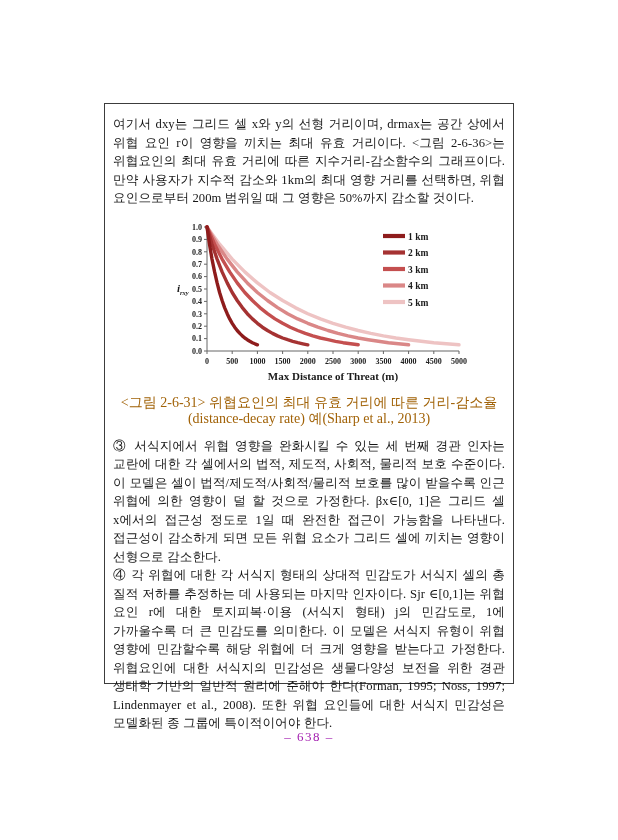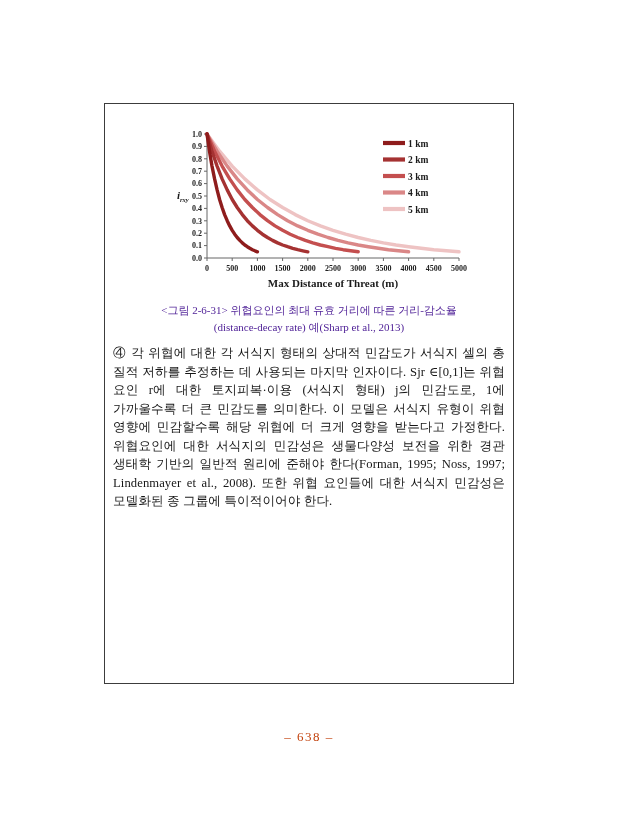--- a/index.html
+++ b/index.html
@@ -12,34 +12,35 @@
     border:1px solid #3c3c3c; box-sizing:border-box; padding:11px 8px 0 8px;
     background:#ffffff;
   }
   .body-text {
     margin:0; font-size:12.6px; line-height:18.5px; text-align:justify;
     word-break:keep-all; letter-spacing:0.1px; color:#161616;
   }
   .figure { margin-top:12px; }
   .chart-svg { display:block; margin-left:24px; }
   .caption {
-    text-align:center; font-size:11px; line-height:16.5px;
-    margin:3px 0 9px 0; color:#4c1d95;
+    text-align:center; font-size:14px; line-height:16.5px;
+    margin:3px 0 9px 0; color:#a16207;
   }
   .page-number {
     position:absolute; top:729px; left:0; width:100%; text-align:center;
-    font-size:13px; letter-spacing:1.5px; color:#c2410c;
+    font-size:13px; letter-spacing:1.5px; color:#a21caf;
   }
 </style>
 </head>
 <body>
 
 <div class="page">
   <div class="content-box">
 
+    <p class="body-text">여기서 dxy는 그리드 셀 x와 y의 선형 거리이며, drmax는 공간 상에서 위협 요인 r이 영향을 끼치는 최대 유효 거리이다. &lt;그림 2-6-36&gt;는 위협요인의 최대 유효 거리에 따른 지수거리-감소함수의 그래프이다. 만약 사용자가 지수적 감소와 1km의 최대 영향 거리를 선택하면, 위협 요인으로부터 200m 범위일 때 그 영향은 50%까지 감소할 것이다.</p>
 
     <div class="figure">
       <svg id="decay-chart" class="chart-svg" width="368" height="172" viewBox="0 0 368 172">
           <path d="M 70 7 L 70 131 L 322 131" stroke="#666" fill="none" stroke-width="1"></path>
           <line x1="70" y1="131" x2="70" y2="134" stroke="#666" stroke-width="1"></line>
           <text x="70" y="144" text-anchor="middle" font-size="8px" font-weight="bold" fill="#222" font-family="&quot;Liberation Serif&quot;,&quot;DejaVu Serif&quot;,serif">0</text>
           <line x1="95.2" y1="131" x2="95.2" y2="134" stroke="#666" stroke-width="1"></line>
           <text x="95.2" y="144" text-anchor="middle" font-size="8px" font-weight="bold" fill="#222" font-family="&quot;Liberation Serif&quot;,&quot;DejaVu Serif&quot;,serif">500</text>
           <line x1="120.4" y1="131" x2="120.4" y2="134" stroke="#666" stroke-width="1"></line>
           <text x="120.4" y="144" text-anchor="middle" font-size="8px" font-weight="bold" fill="#222" font-family="&quot;Liberation Serif&quot;,&quot;DejaVu Serif&quot;,serif">1000</text>
@@ -98,19 +99,20 @@
           <text x="271" y="69" font-size="9.5px" font-weight="bold" fill="#1a1a1a" font-family="&quot;Liberation Serif&quot;,&quot;DejaVu Serif&quot;,serif">4 km</text>
           <line x1="246" y1="82" x2="268" y2="82" stroke="#eec3c3" stroke-width="4.2"></line>
           <text x="271" y="85.5" font-size="9.5px" font-weight="bold" fill="#1a1a1a" font-family="&quot;Liberation Serif&quot;,&quot;DejaVu Serif&quot;,serif">5 km</text>
         </svg>
       <div class="caption">
         <div>&lt;그림 2-6-31&gt; 위협요인의 최대 유효 거리에 따른 거리-감소율</div>
         <div>(distance-decay rate) 예(Sharp et al., 2013)</div>
       </div>
     </div>
 
+    <p class="body-text">③ 서식지에서 위협 영향을 완화시킬 수 있는 세 번째 경관 인자는 교란에 대한 각 셀에서의 법적, 제도적, 사회적, 물리적 보호 수준이다. 이 모델은 셀이 법적/제도적/사회적/물리적 보호를 많이 받을수록 인근 위협에 의한 영향이 덜 할 것으로 가정한다. βx∈[0, 1]은 그리드 셀 x에서의 접근성 정도로 1일 때 완전한 접근이 가능함을 나타낸다. 접근성이 감소하게 되면 모든 위협 요소가 그리드 셀에 끼치는 영향이 선형으로 감소한다.</p>
 
     <p class="body-text">④ 각 위협에 대한 각 서식지 형태의 상대적 민감도가 서식지 셀의 총 질적 저하를 추정하는 데 사용되는 마지막 인자이다. Sjr ∈[0,1]는 위협 요인 r에 대한 토지피복·이용 (서식지 형태) j의 민감도로, 1에 가까울수록 더 큰 민감도를 의미한다. 이 모델은 서식지 유형이 위협 영향에 민감할수록 해당 위협에 더 크게 영향을 받는다고 가정한다. 위협요인에 대한 서식지의 민감성은 생물다양성 보전을 위한 경관 생태학 기반의 일반적 원리에 준해야 한다(Forman, 1995; Noss, 1997; Lindenmayer et al., 2008). 또한 위협 요인들에 대한 서식지 민감성은 모델화된 종 그룹에 특이적이어야 한다.</p>
 
   </div>
 
   <div class="page-number">– 638 –</div>
 </div>
 
 </body></html>

